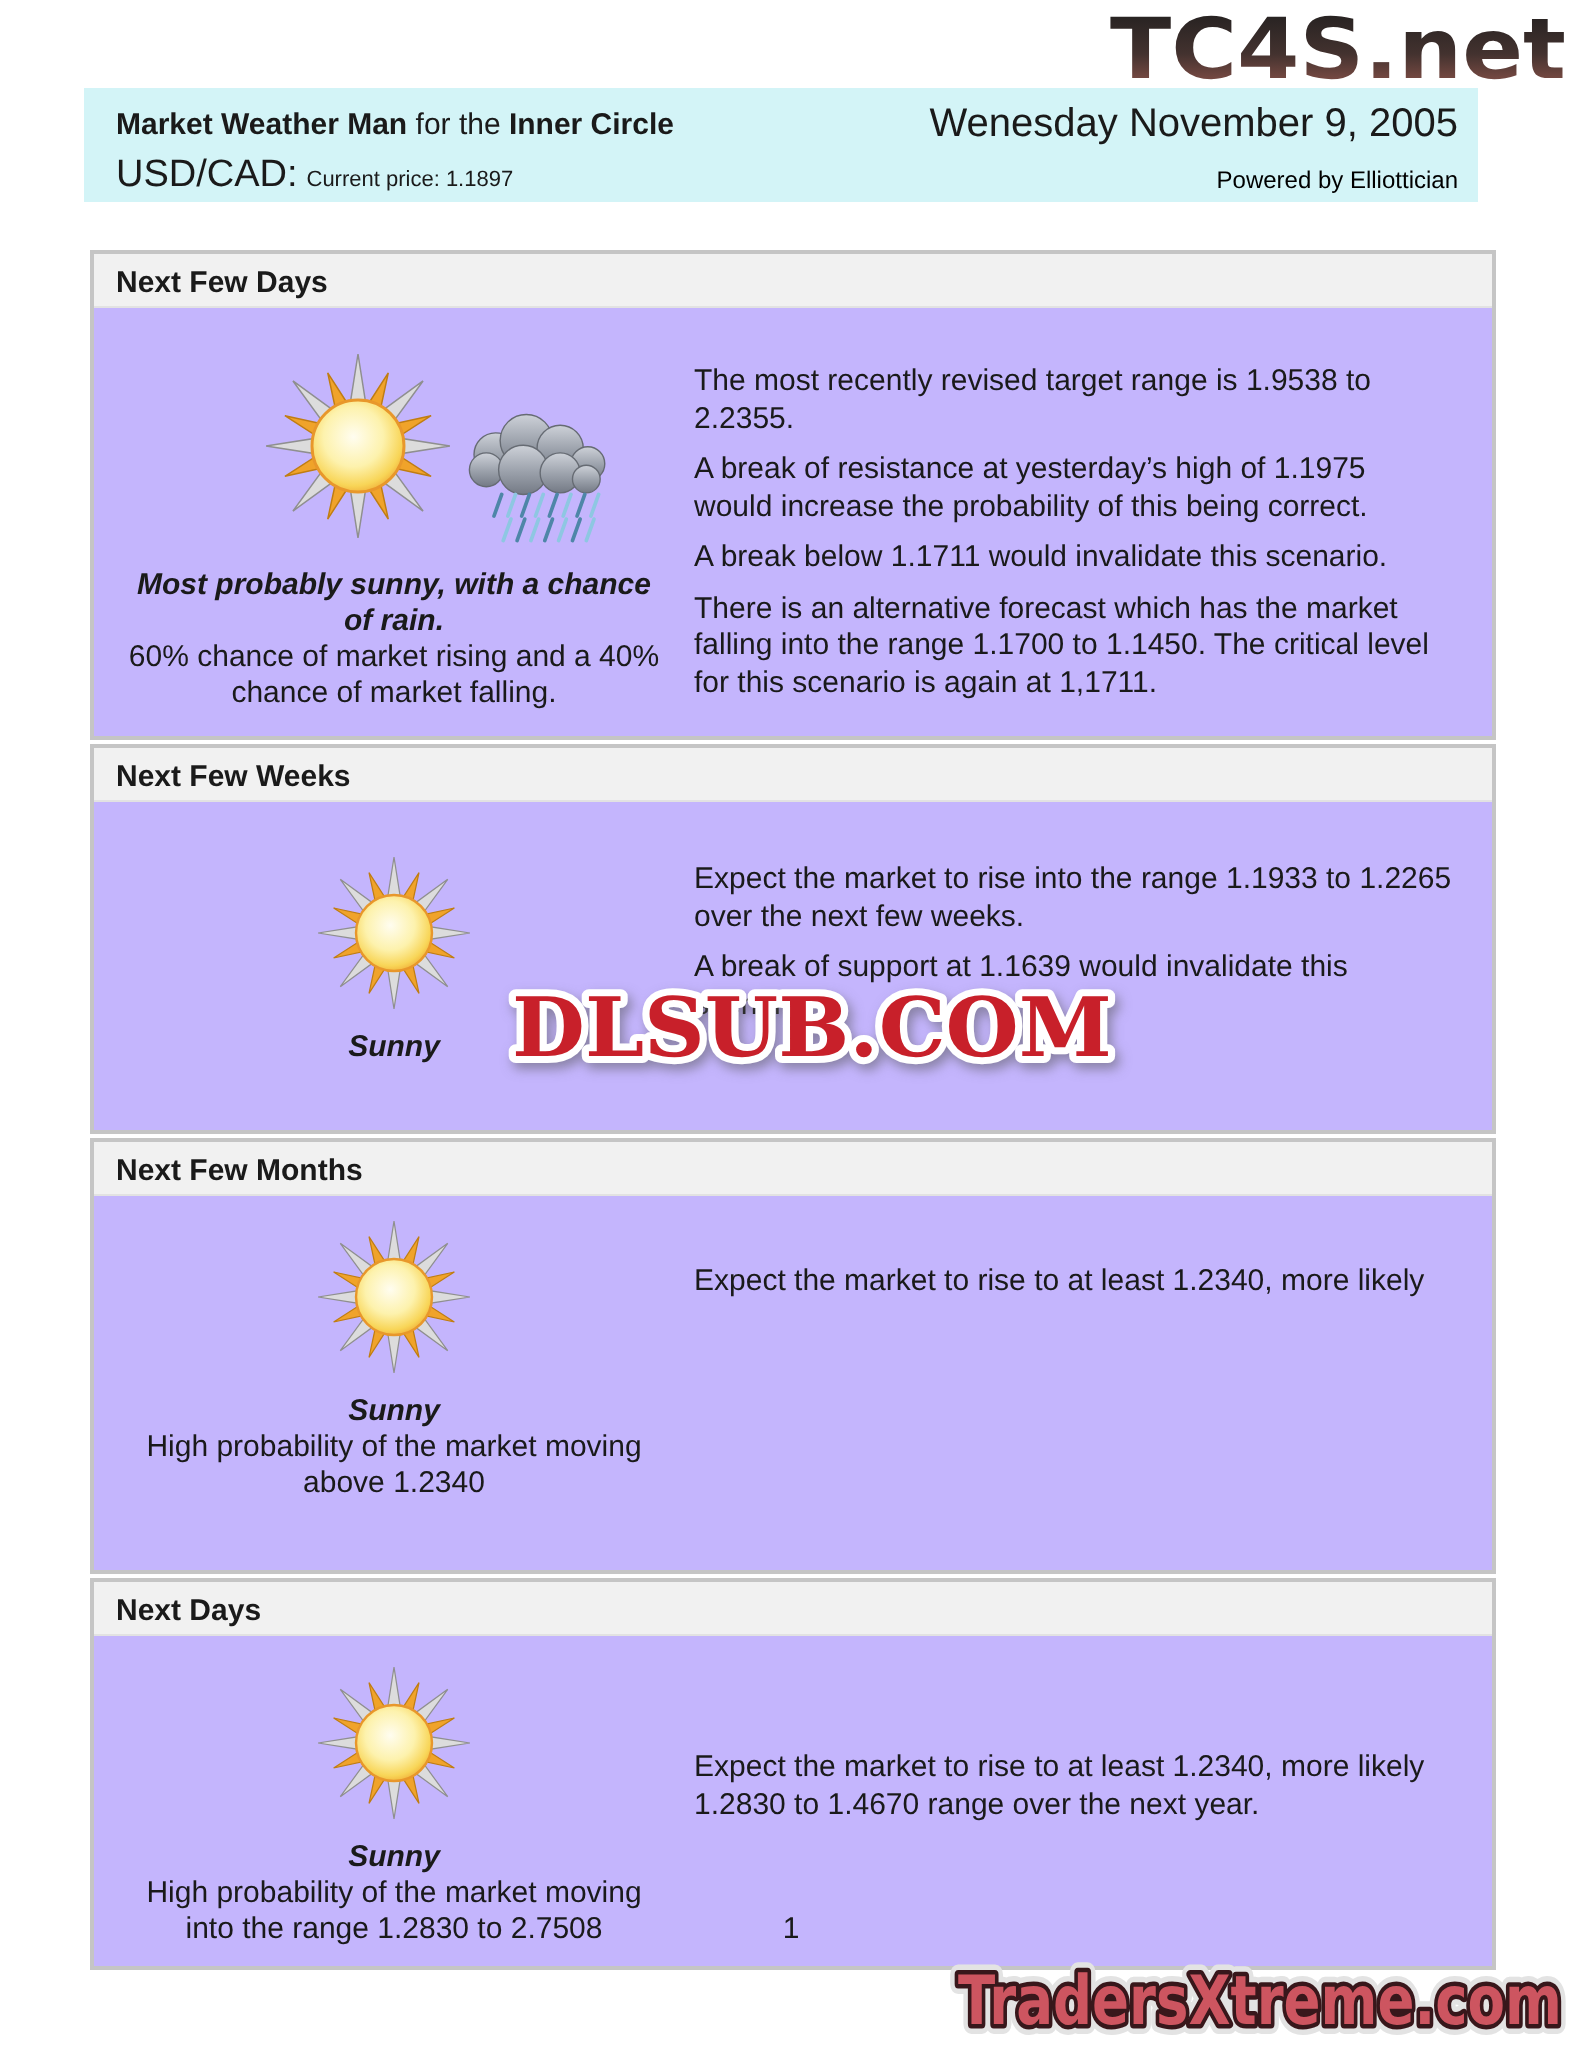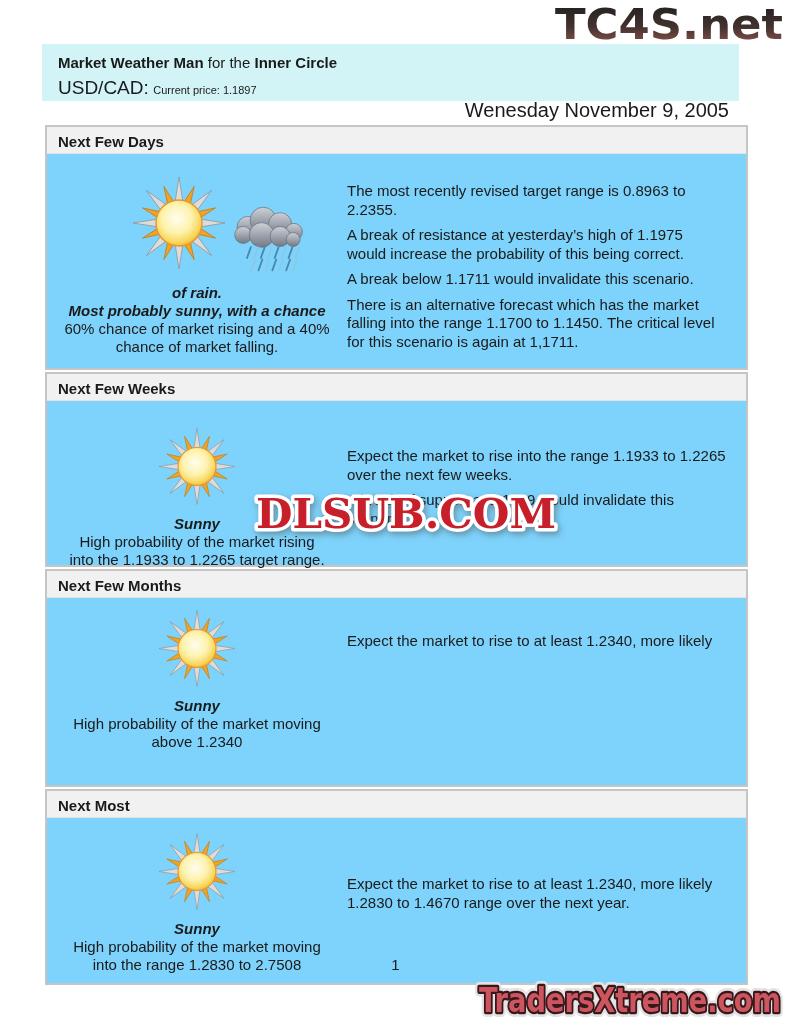--- a/index.html
+++ b/index.html
@@ -6,43 +6,43 @@
   body{
     width:791px;height:1024px;position:relative;background:#ffffff;
     font-family:"Liberation Sans",sans-serif;color:#1a1a1a;overflow:hidden;
   }
   
   .tc4s{position:absolute;top:0px;right:4px;}
   
   .hdrbar{
     position:absolute;left:42px;top:44px;width:697px;height:57px;
     background:#d3f4f7;box-sizing:border-box;
-    display:flex;justify-content:space-between;padding:7px 10px 0 16px;flex-direction:column;
+    display:flex;justify-content:space-between;padding:7px 10px 0 16px;
   }
   .hdr-left .l1{font-size:15px;margin-top:3px;}
   .hdr-left .l2{margin-top:6px;}
   .pair{font-size:19px;}
   .price{font-size:11px;}
   .hdr-right{text-align:right;margin-left:32px;}
   .date{font-size:20px;}
   .powered{font-size:12px;color:#000000;margin-top:9px;}
   b{font-weight:bold;}
   
   .secs{position:absolute;left:45px;top:125px;width:703px;}
-  .sec{border:2px solid #c5c5c5;margin-bottom:2px;box-sizing:border-box;background:#7dd3fc;}
+  .sec{border:2px solid #c5c5c5;margin-bottom:2px;box-sizing:border-box;background:#c4b5fd;}
   .s1{height:245px}.s2{height:195px}.s3{height:218px}.s4{height:196px}
   .sec-h{
     height:27px;background:#f1f1f1;border-bottom:1px solid #e2e2e2;
     font-weight:bold;font-size:15px;padding:6px 0 0 11px;box-sizing:border-box;
   }
   .sec-b{display:flex;}
   .lcol{width:300px;flex:none;text-align:center;}
   .rcol{flex:1;padding-right:4px;font-size:15px;}
   .s1 .rcol{padding-top:28px}
-  .s2 .rcol{padding-top:46px}
+  .s2 .rcol{padding-top:30px}
   .s3 .rcol{padding-top:34px}
   .s4 .rcol{padding-top:57px}
   .para{margin-bottom:7px;}
   .pline{line-height:18.5px;}
   .iconrow{display:flex;justify-content:center;align-items:flex-start;}
   .s1 .iconrow{margin-top:21px;transform:translateX(28px);}
   .cloud-svg{margin:26px 0 0 -8px;}
   .s2 .iconrow{margin-top:26px}
   .s3 .iconrow{margin-top:11px}
   .s4 .iconrow{margin-top:14px}
@@ -173,31 +173,31 @@
       <div class="lcol">
         <div class="iconrow">
           <svg width="92" height="96">
               <use href="#icon-sun"></use>
             </svg>
           <svg class="cloud-svg" width="100" height="74">
               <use href="#icon-raincloud"></use>
             </svg>
         </div>
         <div class="cap-b">
+          <div>Most probably sunny, with a chance</div>
           <div>of rain.</div>
-          <div>Most probably sunny, with a chance</div>
         </div>
         <div class="cap">
           <div>60% chance of market rising and a 40%</div>
           <div>chance of market falling.</div>
         </div>
       </div>
       <div class="rcol">
         <div class="para">
-          <div class="pline">The most recently revised target range is 0.8963 to</div>
+          <div class="pline">The most recently revised target range is 1.9538 to</div>
           <div class="pline">2.2355.</div>
         </div>
         <div class="para">
           <div class="pline">A break of resistance at yesterday’s high of 1.1975</div>
           <div class="pline">would increase the probability of  this being correct.</div>
         </div>
         <div class="para">
           <div class="pline">A break below 1.1711 would invalidate this scenario.</div>
         </div>
         <div class="para">
@@ -214,24 +214,20 @@
     <div class="sec-b">
       <div class="lcol">
         <div class="iconrow">
           <svg width="76" height="79">
               <use href="#icon-sun"></use>
             </svg>
         </div>
         <div class="cap-b">
           <div>Sunny</div>
         </div>
-        <div class="cap">
-          <div>High probability of the market rising</div>
-          <div>into the 1.1933 to 1.2265 target range.</div>
-        </div>
       </div>
       <div class="rcol">
         <div class="para">
           <div class="pline">Expect the market to rise into the range 1.1933 to 1.2265</div>
           <div class="pline">over  the next few weeks.</div>
         </div>
         <div class="para">
           <div class="pline">A break of support at 1.1639 would invalidate this</div>
           <div class="pline">scenario.</div>
         </div>
@@ -258,21 +254,21 @@
       </div>
       <div class="rcol">
         <div class="para">
           <div class="pline">Expect the market to rise to at least 1.2340, more likely</div>
         </div>
       </div>
     </div>
   </div>
 
   <div class="sec s4">
-    <div class="sec-h">Next Most</div>
+    <div class="sec-h">Next Days</div>
     <div class="sec-b">
       <div class="lcol">
         <div class="iconrow">
           <svg width="76" height="79">
               <use href="#icon-sun"></use>
             </svg>
         </div>
         <div class="cap-b">
           <div>Sunny</div>
         </div>

